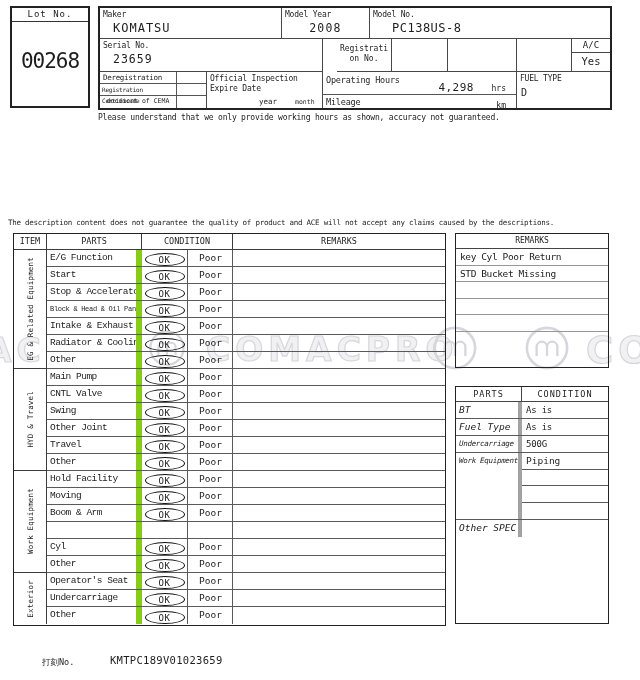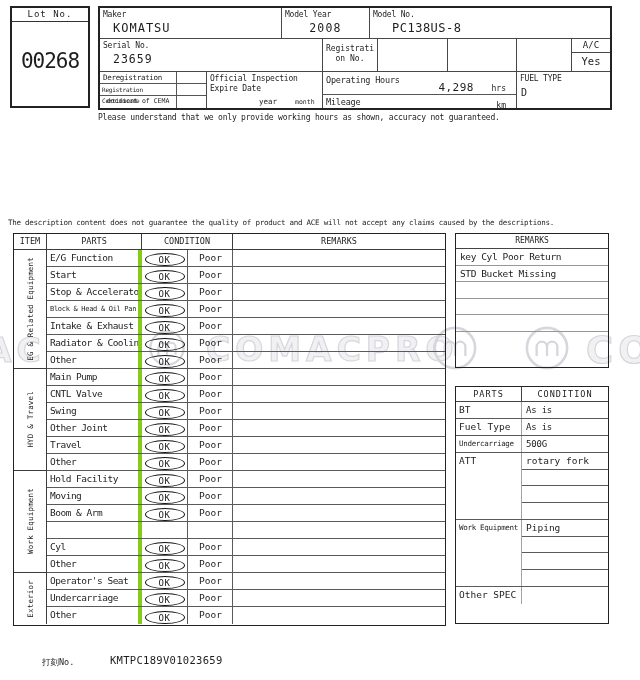--- a/index.html
+++ b/index.html
@@ -22,21 +22,21 @@
 
   
   .hdr{left:98px;top:6px;width:514px;height:104px;border:2px solid #222;box-sizing:border-box;}
   .cell{position:absolute;box-sizing:border-box;}
   .b-r{border-right:1px solid #474747;} .b-b{border-bottom:1px solid #474747;}
   .lbl{font-size:8px;letter-spacing:-0.2px;padding:2px 0 0 3px;line-height:9px;}
   #c-maker{left:0;top:0;width:182px;height:31px;}
   #c-myear{left:182px;top:0;width:88px;height:31px;}
   #c-mno{left:270px;top:0;width:240px;height:31px;}
   #c-serial{left:0;top:31px;width:223px;height:33px;}
-  #c-reg{left:223px;top:31px;width:55px;height:33px;text-align:center;font-size:8px;line-height:10px;padding-top:5px;}
+  #c-reg{left:237px;top:31px;width:55px;height:33px;text-align:center;font-size:8px;line-height:10px;padding-top:5px;}
   #c-e1{left:278px;top:31px;width:70px;height:33px;}
   #c-e2{left:348px;top:31px;width:69px;height:33px;}
   #c-e3{left:417px;top:31px;width:55px;height:33px;}
   #c-ac{left:472px;top:31px;width:38px;height:33px;}
   #c-dereg{left:0;top:64px;width:107px;height:36px;}
   #c-oins{left:107px;top:64px;width:116px;height:36px;}
   #c-ophrs{left:223px;top:64px;width:194px;height:36px;}
   #c-fuel{left:417px;top:64px;width:93px;height:36px;}
   .val-maker{font-size:12px;letter-spacing:1px;margin:2px 0 0 13px;}
   .val-myear{font-size:11.5px;letter-spacing:1.2px;text-align:center;margin-top:2px;}
@@ -67,22 +67,22 @@
   .disclaimer{left:8px;top:218px;font-size:7.5px;letter-spacing:-0.25px;white-space:nowrap;}
 
   
   .mt{left:13px;top:233px;width:433px;height:393px;border:1.7px solid #222;box-sizing:border-box;}
   .mt-head{position:absolute;left:0;top:0;right:0;height:16px;display:flex;border-bottom:1px solid #3c3c3c;
            font-size:8.5px;line-height:15px;text-align:center;box-sizing:border-box;}
   .mh{box-sizing:border-box;border-right:1px solid #3c3c3c;}
   .mh-item{width:33px;} .mh-parts{width:95px;} .mh-cond{width:91px;} .mh-rem{flex:1;border-right:none;}
   .mt-rows{position:absolute;left:33px;top:16px;right:0;bottom:0;overflow:hidden;}
   .mt-row{display:flex;height:17px;border-bottom:1px solid #5a5a5a;box-sizing:border-box;}
-  .c-parts{width:95px;border-right:4px solid #84cc16;font-size:9.5px;letter-spacing:-0.5px;line-height:16px;
-           padding-left:3px;box-sizing:border-box;white-space:nowrap;overflow:hidden;}
+  .c-parts{width:95px;border-right:6px solid #84cc16;font-size:9.5px;letter-spacing:-0.5px;line-height:16px;
+           padding-left:3px;box-sizing:border-box;white-space:nowrap;overflow:hidden;font-family:Liberation Mono, monospace;}
   .c-parts.small{font-size:7px;letter-spacing:-0.3px;}
   .c-ok{width:46px;border-right:1px solid #5a5a5a;display:flex;align-items:flex-end;justify-content:center;box-sizing:border-box;}
   .ok-oval{width:40px;height:13px;border:1.7px solid #141414;border-radius:50%;display:flex;align-items:center;
            justify-content:center;font-size:9px;letter-spacing:0.5px;box-sizing:border-box;}
   .c-poor{width:45px;border-right:1px solid #5a5a5a;font-size:9.5px;line-height:16px;padding-left:11px;box-sizing:border-box;}
   .c-remarks{flex:1;}
   .mt-group{position:absolute;left:0;width:33px;border-right:1px solid #3c3c3c;border-bottom:1px solid #3c3c3c;
             box-sizing:border-box;display:flex;align-items:center;justify-content:center;background:transparent;}
   .vlabel{writing-mode:vertical-rl;transform:rotate(180deg);font-size:7.5px;letter-spacing:0.2px;white-space:nowrap;}
 
@@ -91,22 +91,22 @@
   .rb-head{height:15px;border-bottom:1px solid #444;text-align:center;font-size:8px;line-height:14px;box-sizing:border-box;}
   .rb-row{height:16.6px;border-bottom:1px solid #979797;font-size:9.5px;letter-spacing:-0.4px;line-height:16px;
           padding-left:4px;box-sizing:border-box;white-space:nowrap;overflow:hidden;}
 
   
   .sp{left:455px;top:386px;width:154px;height:238px;border:1.7px solid #222;box-sizing:border-box;}
   .sp-head{display:flex;height:15px;border-bottom:1px solid #444;font-size:8.5px;line-height:14px;text-align:center;box-sizing:border-box;}
   .sp-head .hl{width:66px;border-right:1px solid #444;box-sizing:border-box;letter-spacing:1px;}
   .sp-head .hc{flex:1;letter-spacing:1px;}
   .sp-row{display:flex;height:17px;border-bottom:1px solid #5a5a5a;box-sizing:border-box;}
-  .sp-label{width:66px;border-right:1px solid #a3a3a3;font-size:9.5px;line-height:16px;padding-left:3px;
-            box-sizing:border-box;white-space:nowrap;overflow:hidden;}
+  .sp-label{width:66px;border-right:4px solid #a3a3a3;font-size:9.5px;line-height:16px;padding-left:3px;
+            box-sizing:border-box;white-space:nowrap;overflow:hidden;font-style:italic;}
   .sp-label.small{font-size:7.5px;letter-spacing:-0.3px;}
   .sp-val{flex:1;font-size:9px;line-height:16px;padding-left:4px;letter-spacing:-0.2px;white-space:nowrap;overflow:hidden;}
   .sp-sec{display:flex;height:67px;border-bottom:1px solid #5a5a5a;box-sizing:border-box;}
   .sp-sec .sp-label{height:100%;line-height:15px;}
   .sp-sub{flex:1;display:flex;flex-direction:column;}
   .sp-sub > div{height:16.75px;border-bottom:1px solid #5a5a5a;font-size:9.5px;line-height:16px;padding-left:4px;
             box-sizing:border-box;white-space:nowrap;overflow:hidden;}
   .sp-sub > div:last-child{border-bottom:none;}
 
   .stamp-label{left:42px;top:657px;font-size:8.5px;}
@@ -429,29 +429,20 @@
         </div>
         <div class="sp-row">
           <div class="sp-label">Fuel Type</div>
           <div class="sp-val">As is</div>
         </div>
         <div class="sp-row">
           <div class="sp-label small">Undercarriage</div>
           <div class="sp-val">500G</div>
         </div>
         <div class="sp-sec">
-          <div class="sp-label">ATT</div>
-          <div class="sp-sub">
-            <div>rotary fork</div>
-            <div></div>
-            <div></div>
-            <div></div>
-          </div>
-        </div>
-        <div class="sp-sec">
           <div class="sp-label small">Work Equipment</div>
           <div class="sp-sub">
             <div>Piping</div>
             <div></div>
             <div></div>
             <div></div>
           </div>
         </div>
         <div class="sp-row" style="border-bottom: none;">
           <div class="sp-label">Other SPEC</div>

